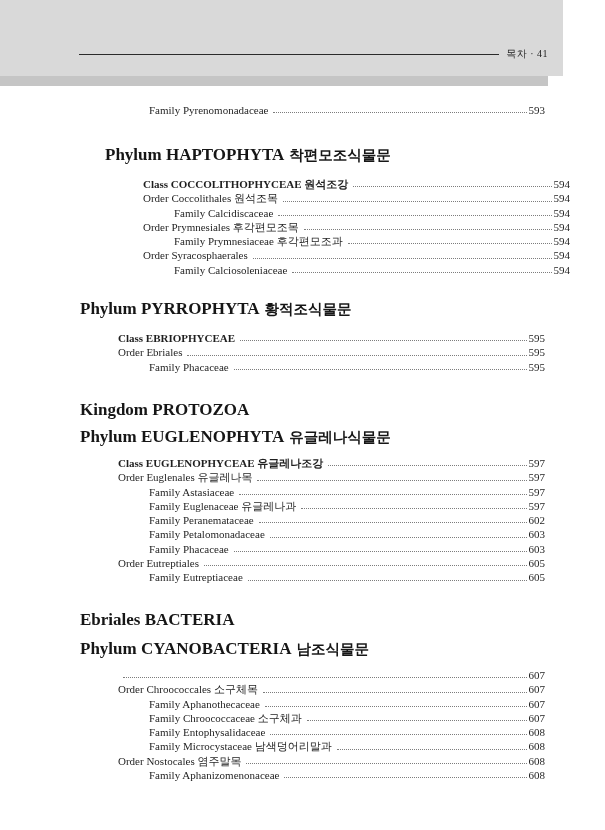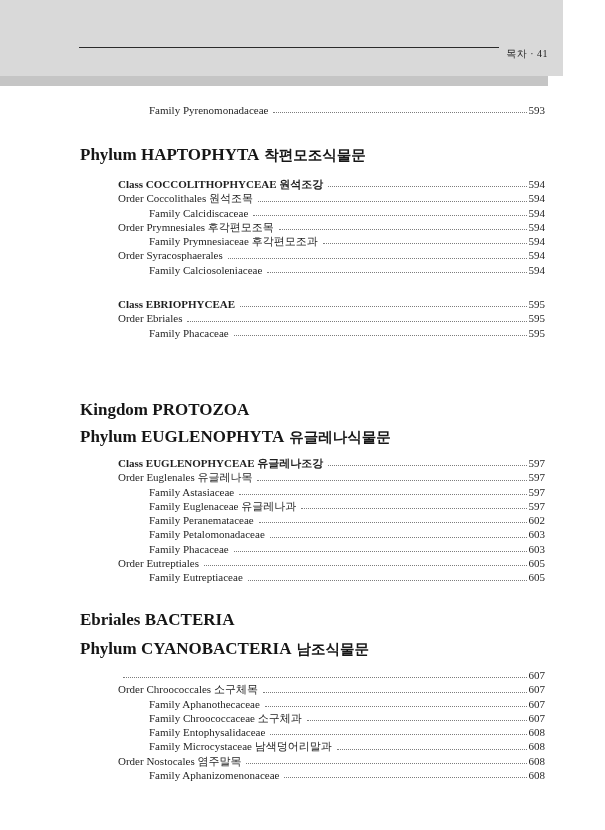--- a/index.html
+++ b/index.html
@@ -19,33 +19,33 @@
     width: 563px; height: 76px;
     background: #d9d9d9;
   }
   .band-shadow {
     position: absolute; top: 76px; left: 0;
     width: 548px; height: 10px;
     background: #c5c5c5;
   }
   .header-rule {
     position: absolute; top: 47px; left: 79px; width: 469px;
-    display: flex; align-items: flex-start;
+    display: flex; align-items: center;
   }
   .header-rule .line { flex: 1; height: 1px; background: #2b2b2b; }
   .header-rule .label {
     font-size: 10px; margin-left: 7px; white-space: nowrap;
     color: #1c1c1c; letter-spacing: 0.5px;
   }
 
   
   .content { position: absolute; left: 80px; top: 0; width: 465px; }
   .group { position: absolute; left: 0; width: 100%; }
   .g-pyreno   { top: 103px; }
-  .g-hapto    { top: 143px; }
+  .g-hapto    { top: 143px; margin-left: 25px; }
   .g-pyrro    { top: 297px; }
   .g-protozoa { top: 398px; }
   .g-bacteria { top: 608px; }
 
   .kingdom, .phylum {
     margin: 0; font-size: 17px; font-weight: 700;
     line-height: 24px; white-space: nowrap; color: #161616;
   }
   .phylum .korean { font-size: 14.5px; margin-left: 5px; }
   .g-hapto .phylum, .g-pyrro .phylum { margin-bottom: 10px; }
@@ -126,20 +126,23 @@
   </div>
           <div class="row lvl2">
     <span class="t">Family Calciosoleniaceae</span>
     <span class="leader"></span>
     <span class="p">594</span>
   </div>
         </div>
     </section>
 
     <section class="group g-pyrro">
+      <h2 class="phylum">
+        <span class="latin">Phylum PYRROPHYTA</span><span class="korean">황적조식물문</span>
+      </h2>
       <div class="entries">
           <div class="row lvl1 bold">
     <span class="t">Class EBRIOPHYCEAE</span>
     <span class="leader"></span>
     <span class="p">595</span>
   </div>
           <div class="row lvl1">
     <span class="t">Order Ebriales</span>
     <span class="leader"></span>
     <span class="p">595</span>

